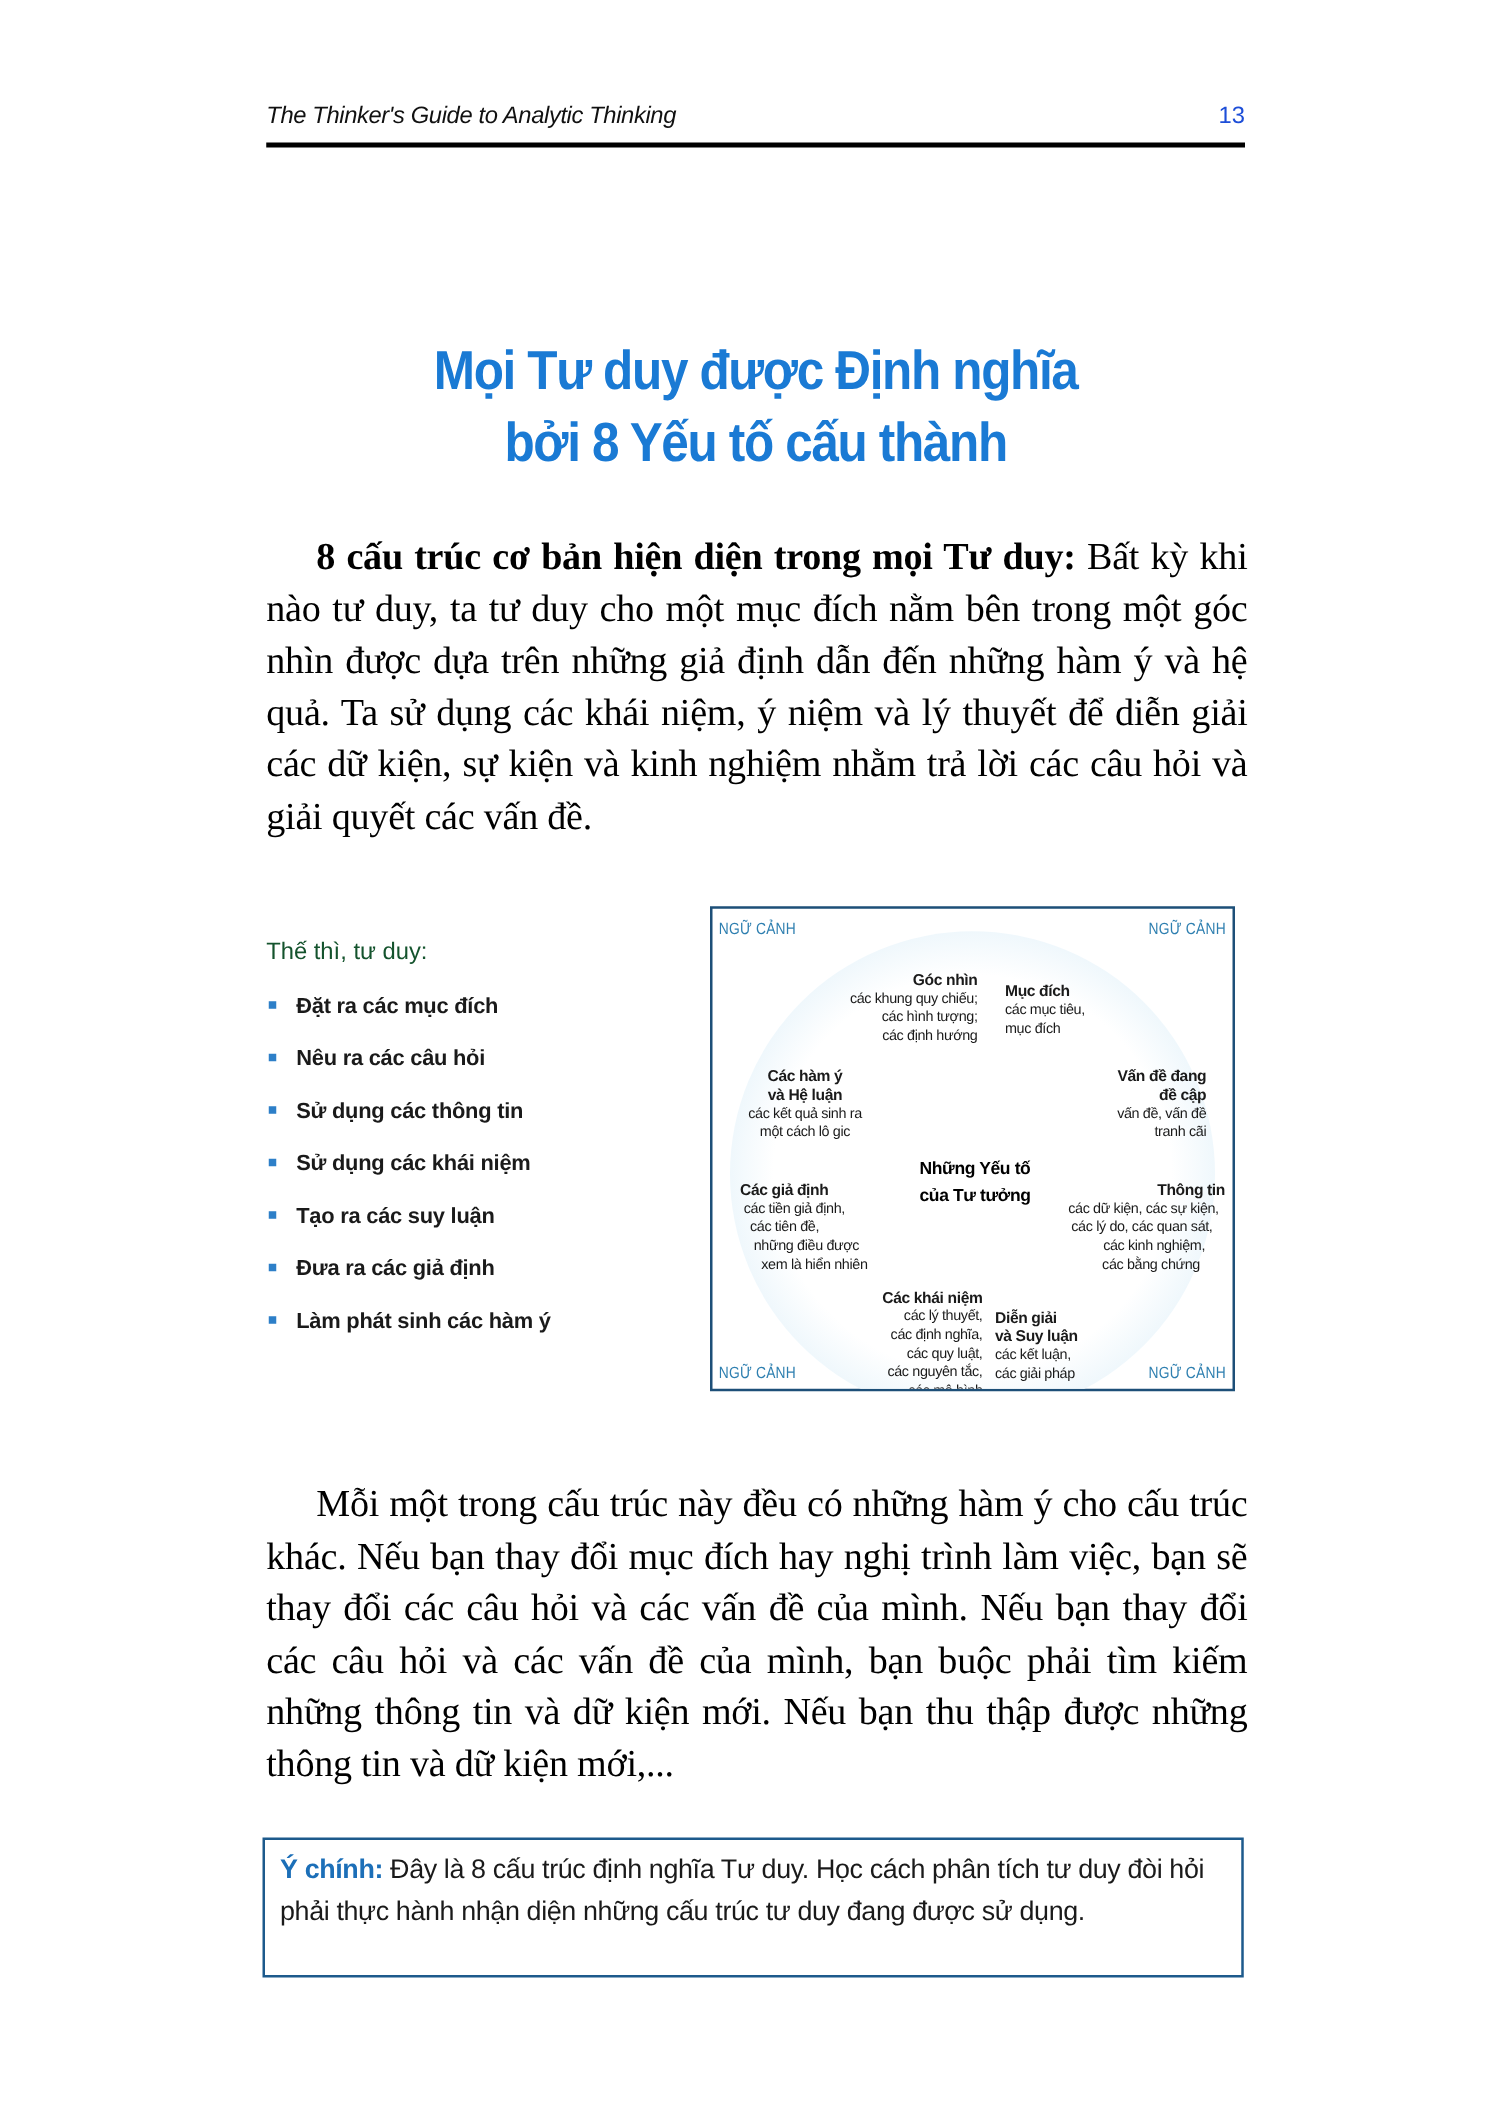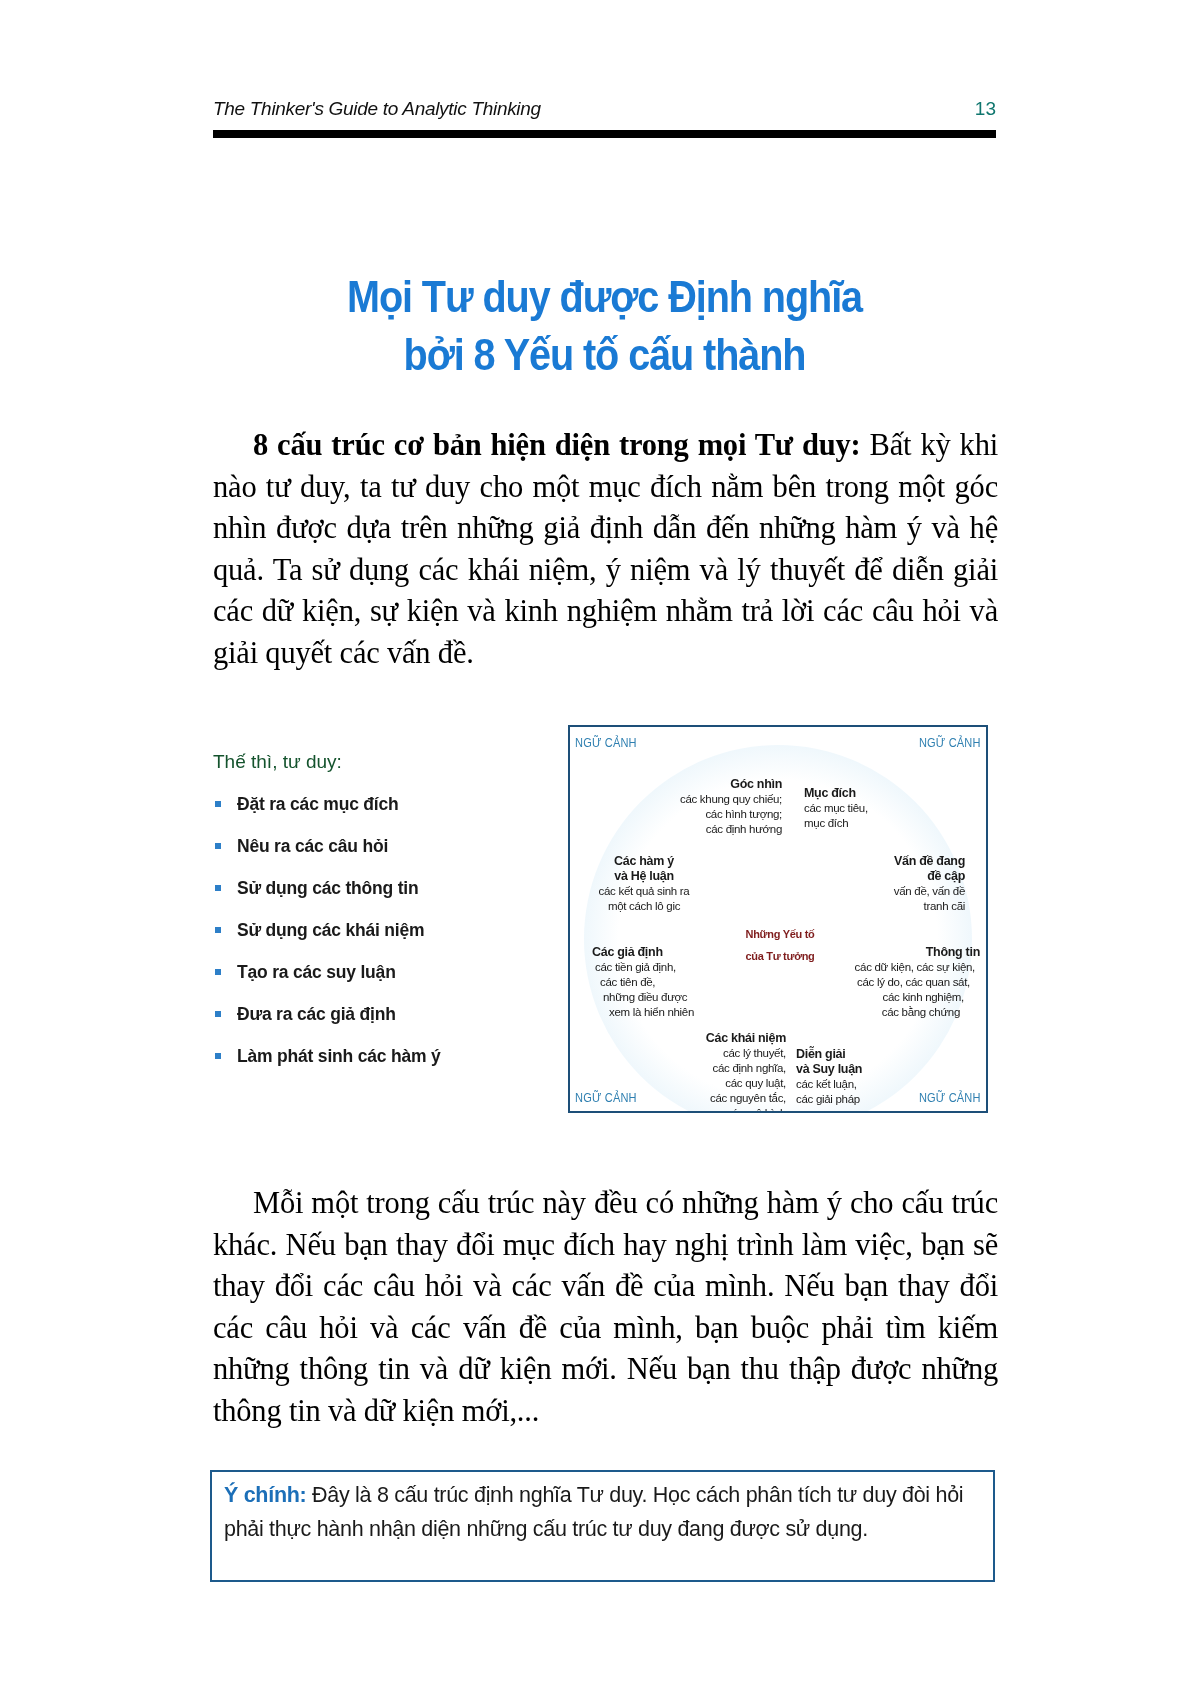--- a/index.html
+++ b/index.html
@@ -1,22 +1,22 @@
 <!DOCTYPE html>
 <html><head>
 <meta charset="utf-8">
 <style>
   html, body { margin: 0; padding: 0; background: #ffffff; }
   body { width: 1189px; height: 1683px; position: relative; overflow: hidden; color: #1a1a1a; }
   .abs { position: absolute; }
 
   
-  .run-head { left: 213px; top: 96px; width: 783px; height: 34px; border-bottom: 8px solid #000000; }
+  .run-head { left: 213px; top: 80px; width: 783px; height: 34px; border-bottom: 4px solid #000000; }
   .run-title { position: absolute; left: 0; top: 2px; font-family: "Liberation Sans", sans-serif; font-style: italic; font-size: 19px; letter-spacing: -0.3px; color: #111; }
-  .run-page { position: absolute; right: 0; top: 2px; font-family: "Liberation Sans", sans-serif; font-size: 19px; color: #0f766e; }
+  .run-page { position: absolute; right: 0; top: 2px; font-family: "Liberation Sans", sans-serif; font-size: 19px; color: #1d4ed8; }
 
   
   .title { left: 213px; top: 268px; width: 783px; text-align: center; font-family: "Liberation Sans", sans-serif; font-weight: bold; font-size: 44px; line-height: 58px; color: #1a7ad4; letter-spacing: -1.2px; transform: scaleX(0.9); transform-origin: center top; }
 
   
   .para { left: 213px; width: 785px; font-family: "Liberation Serif", serif; font-size: 30.5px; line-height: 41.5px; color: #000000; text-align: justify; text-indent: 40px; letter-spacing: -0.2px; }
   .para b { font-weight: bold; }
   .p1 { top: 425px; }
   .p2 { top: 1183px; }
 
@@ -33,21 +33,21 @@
   .ctx { position: absolute; font-size: 13px; color: #2e7fb0; letter-spacing: 0.2px; transform: scaleX(0.85); }
   .ctx.tl { left: 5px; top: 8px; transform-origin: left top; }
   .ctx.tr { right: 5px; top: 8px; transform-origin: right top; }
   .ctx.bl { left: 5px; bottom: 6px; transform-origin: left bottom; }
   .ctx.br { right: 5px; bottom: 6px; transform-origin: right bottom; }
   .el { position: absolute; font-size: 11.5px; line-height: 15px; color: #1a1a1a; letter-spacing: -0.3px; }
   .el .h { font-weight: bold; font-size: 12.5px; }
   .el.r { text-align: right; }
   .el.c { text-align: center; }
   .el.l { text-align: left; }
-  .center-label { position: absolute; left: 150px; top: 196px; width: 120px; text-align: center; font-family: "Liberation Sans", sans-serif; font-weight: bold; font-size: 11px; line-height: 22px; color: #7f1d1d; letter-spacing: -0.3px; }
+  .center-label { position: absolute; left: 150px; top: 196px; width: 120px; text-align: center; font-family: "Liberation Sans", sans-serif; font-weight: bold; font-size: 14px; line-height: 22px; color: #000000; letter-spacing: -0.3px; }
 
   
   .key-box { left: 210px; top: 1470px; width: 785px; height: 112px; border: 2px solid #1d5a8c; box-sizing: border-box; padding: 6px 10px 12px 12px; font-family: "Liberation Sans", sans-serif; font-size: 21.5px; line-height: 34px; color: #1a1a1a; letter-spacing: -0.3px; }
   .key-label { color: #1c6fb8; font-weight: bold; }
 </style>
 </head>
 <body>
 
 <div class="abs run-head">
   <span class="run-title">The Thinker's Guide to Analytic Thinking</span>

